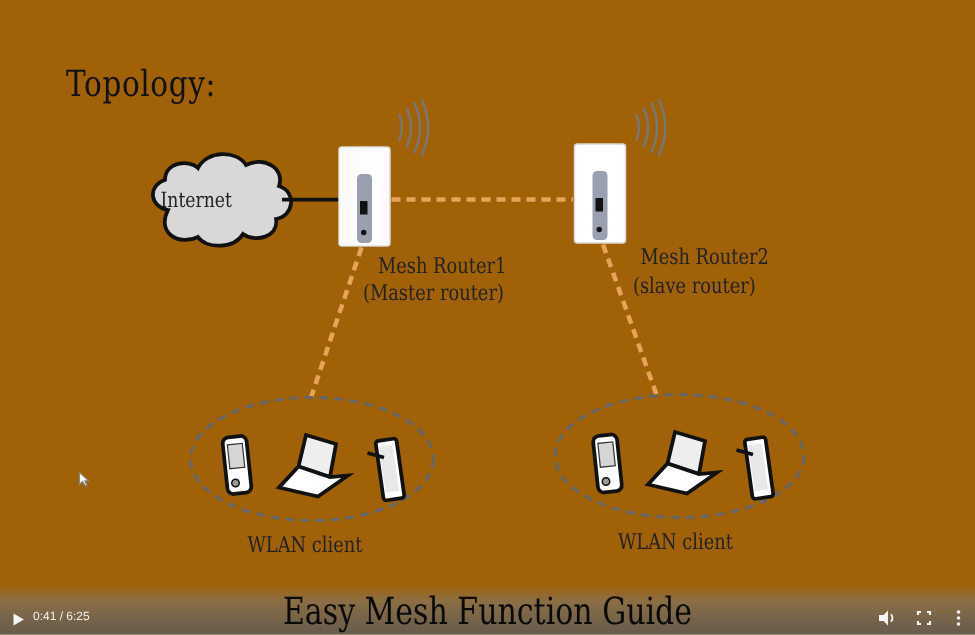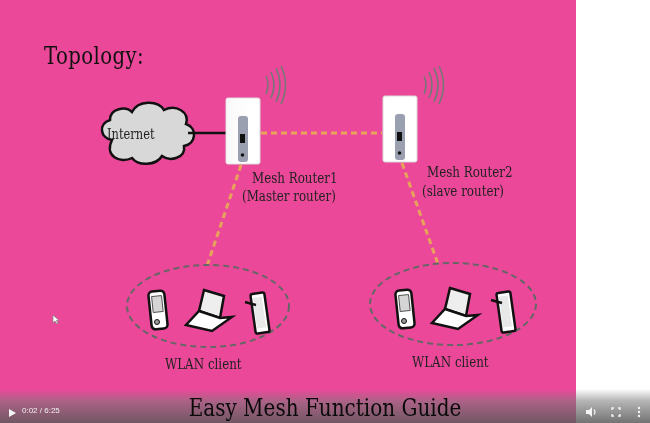--- a/index.html
+++ b/index.html
@@ -1,17 +1,17 @@
 <!DOCTYPE html>
 <html><head>
 <meta charset="utf-8">
 <style>
   html, body { margin: 0; padding: 0; }
   body { width: 650px; height: 423px; overflow: hidden; background: #ffffff; position: relative; font-family: "DejaVu Sans", sans-serif; }
-  .player { position: absolute; left: 0; top: 0; width: 576px; height: 423px; background: #ec4899; }
+  .player { position: absolute; left: 0; top: 0; width: 650px; height: 423px; background: #a16207; }
   .slide { position: absolute; left: 0; top: 0; width: 650px; height: 423px; }
   .title { position: absolute; left: 44px; top: 42px; font-family: "DejaVu Serif", serif; font-size: 24px; color: #111; letter-spacing: 0.5px; transform: scaleX(0.82); transform-origin: left top; }
   .lbl { position: absolute; font-family: "DejaVu Serif", serif; font-size: 14.5px; color: #222; white-space: nowrap; transform: scaleX(0.82); transform-origin: left top; }
   .controls { position: absolute; left: 0; bottom: 0; width: 650px; height: 34px;
     background: linear-gradient(to bottom, rgba(120,120,120,0) 0%, rgba(120,120,120,0.55) 35%, rgba(90,90,90,0.85) 100%); }
   .caption { position: absolute; left: 0; width: 650px; top: 393px; text-align: center; font-family: "DejaVu Serif", serif; font-size: 25px; color: #0a0a0a; transform: scaleX(0.8); transform-origin: center top; white-space: nowrap; }
   .play-btn { position: absolute; left: 6px; top: 407px; width: 12px; height: 12px; cursor: pointer; }
   .time { position: absolute; left: 22px; top: 406px; font-size: 8px; color: #f2f2f2; font-family: "Liberation Sans", sans-serif; }
   .ctrl-icon { position: absolute; top: 405px; width: 14px; height: 14px; cursor: pointer; }
   .cursor { position: absolute; left: 52px; top: 314px; width: 8px; height: 11px; }
@@ -116,21 +116,21 @@
       <path d="M1,1 L1,9 L3,7 L5,10 L6,9.5 L4.5,6.5 L7,6.5 Z" fill="#fff" stroke="#888" stroke-width="0.8"></path>
     </svg>
   </div>
 
   <div class="controls"></div>
   <div class="caption">Easy Mesh Function Guide</div>
 
   <svg class="play-btn" viewBox="0 0 12 12">
     <polygon points="3,2 10,6 3,10" fill="#f5f5f5"></polygon>
   </svg>
-  <div class="time">0:02 / 6:25</div>
+  <div class="time">0:41 / 6:25</div>
 
   <svg class="ctrl-icon" style="left:584px" viewBox="0 0 14 14">
     <polygon points="2,5 5,5 8,2 8,12 5,9 2,9" fill="#f5f5f5"></polygon>
     <path d="M10,4.5 q2,2.5 0,5" fill="none" stroke="#f5f5f5" stroke-width="1.2"></path>
   </svg>
   <svg class="ctrl-icon" style="left:609px" viewBox="0 0 14 14">
     <path d="M3,5 V3 H5 M9,3 H11 V5 M11,9 V11 H9 M5,11 H3 V9" fill="none" stroke="#f5f5f5" stroke-width="1.4"></path>
   </svg>
   <svg class="ctrl-icon" style="left:632px" viewBox="0 0 14 14">
     <circle cx="7" cy="3" r="1.2" fill="#f5f5f5"></circle>

